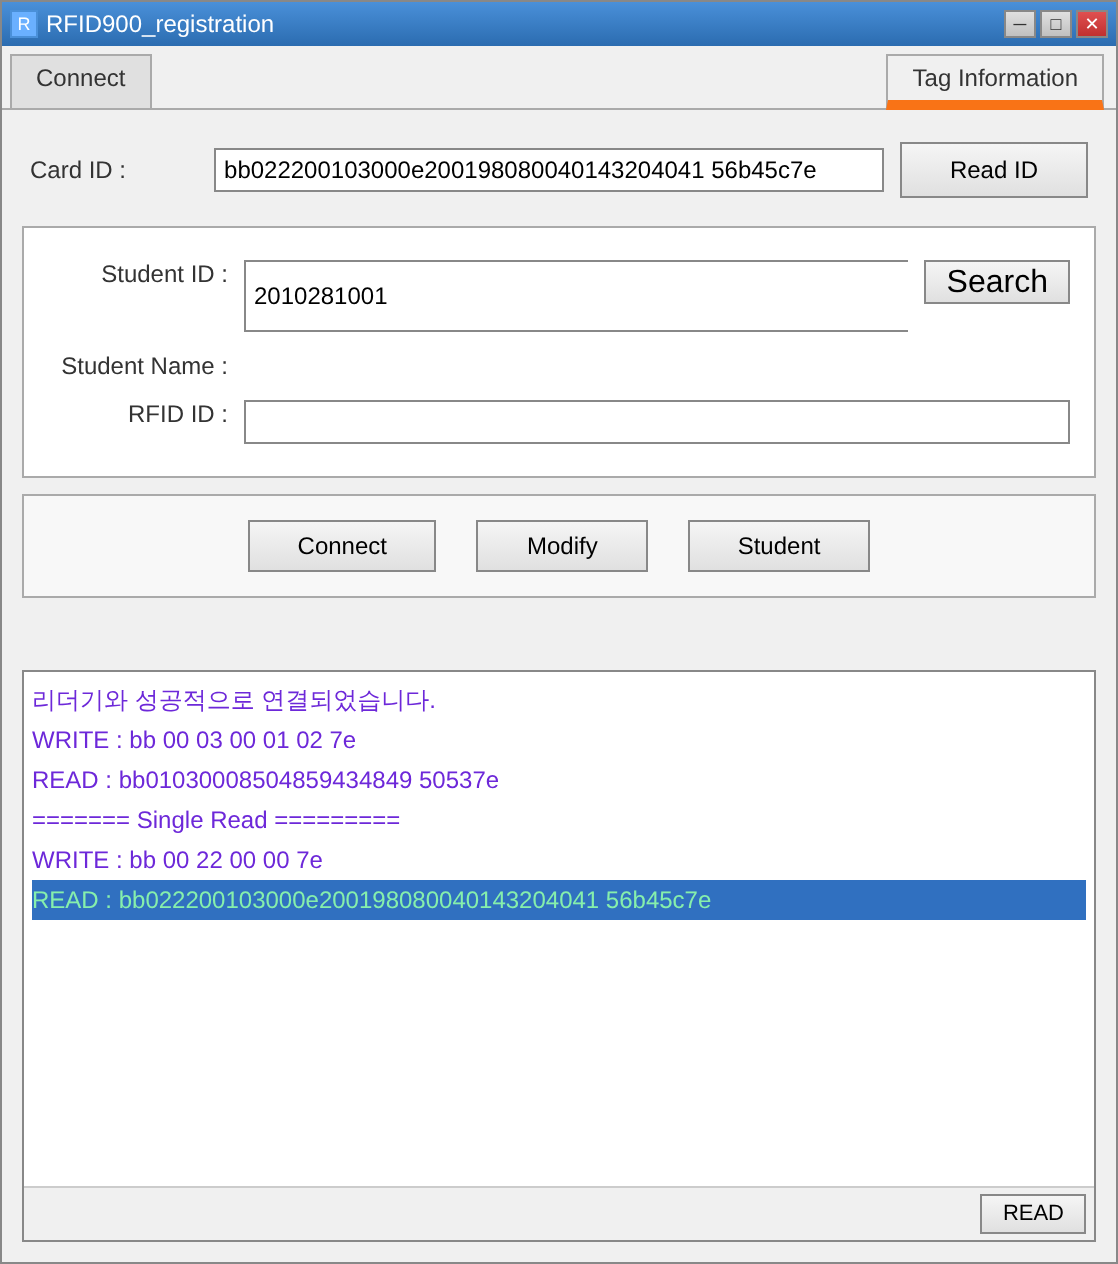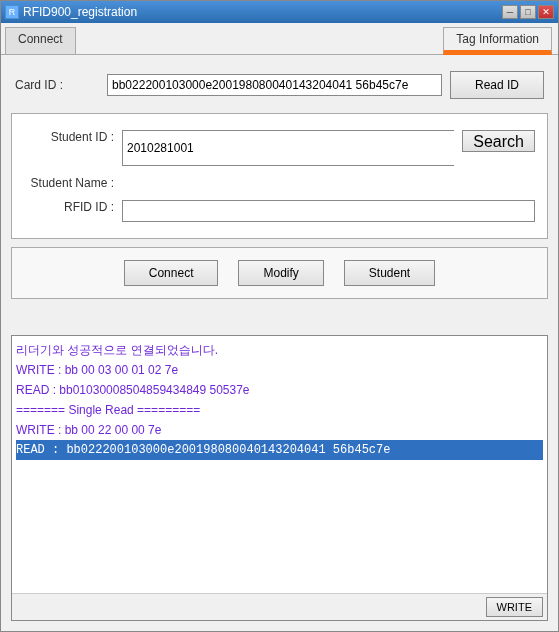--- a/index.html
+++ b/index.html
@@ -240,22 +240,21 @@
       line-height: 1.5;
     }
 
     .log-line {
       color: #6d28d9;
       padding: 1px 0;
     }
 
     .log-line.highlighted {
       background: #3070c0;
-      color: #ffffff;
-      font-family: Liberation Mono, monospace;
+      color: #86efac;
     }
 
     .log-footer {
       display: flex;
       justify-content: flex-end;
       padding: 3px 4px;
       background: #f0f0f0;
       border-top: 1px solid #ccc;
     }
 
@@ -335,17 +334,17 @@
     <div class="log-area-container">
       <div class="log-area" id="log-display">
           <div class="log-line">리더기와 성공적으로 연결되었습니다.</div>
           <div class="log-line">WRITE : bb 00 03 00 01 02 7e</div>
           <div class="log-line">READ  : bb01030008504859434849 50537e</div>
           <div class="log-line">======= Single Read =========</div>
           <div class="log-line">WRITE : bb 00 22 00 00 7e</div>
           <div class="log-line highlighted">READ  : bb022200103000e200198080040143204041 56b45c7e</div>
         </div>
       <div class="log-footer">
-        <button class="clear-btn">WRITE</button>
+        <button class="clear-btn">READ</button>
       </div>
     </div>
   </div>
 </div>
 
 </body></html>

